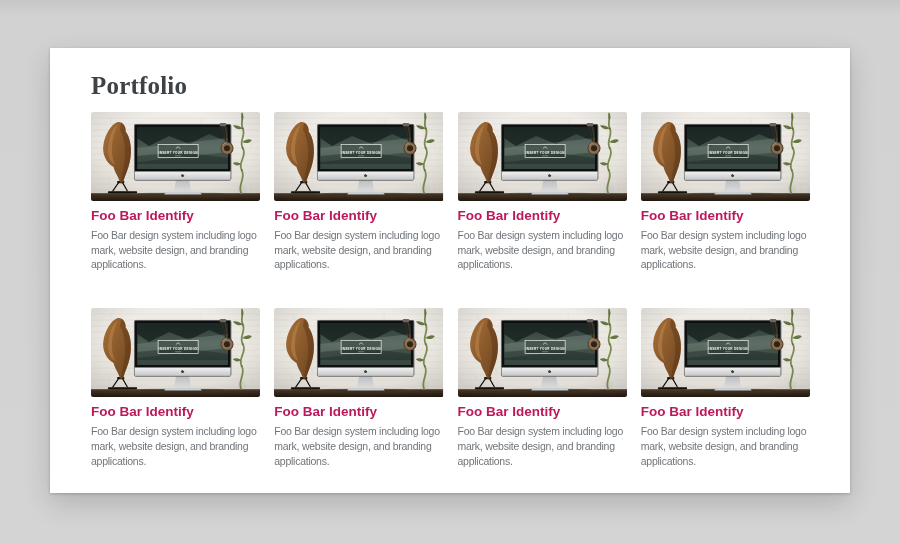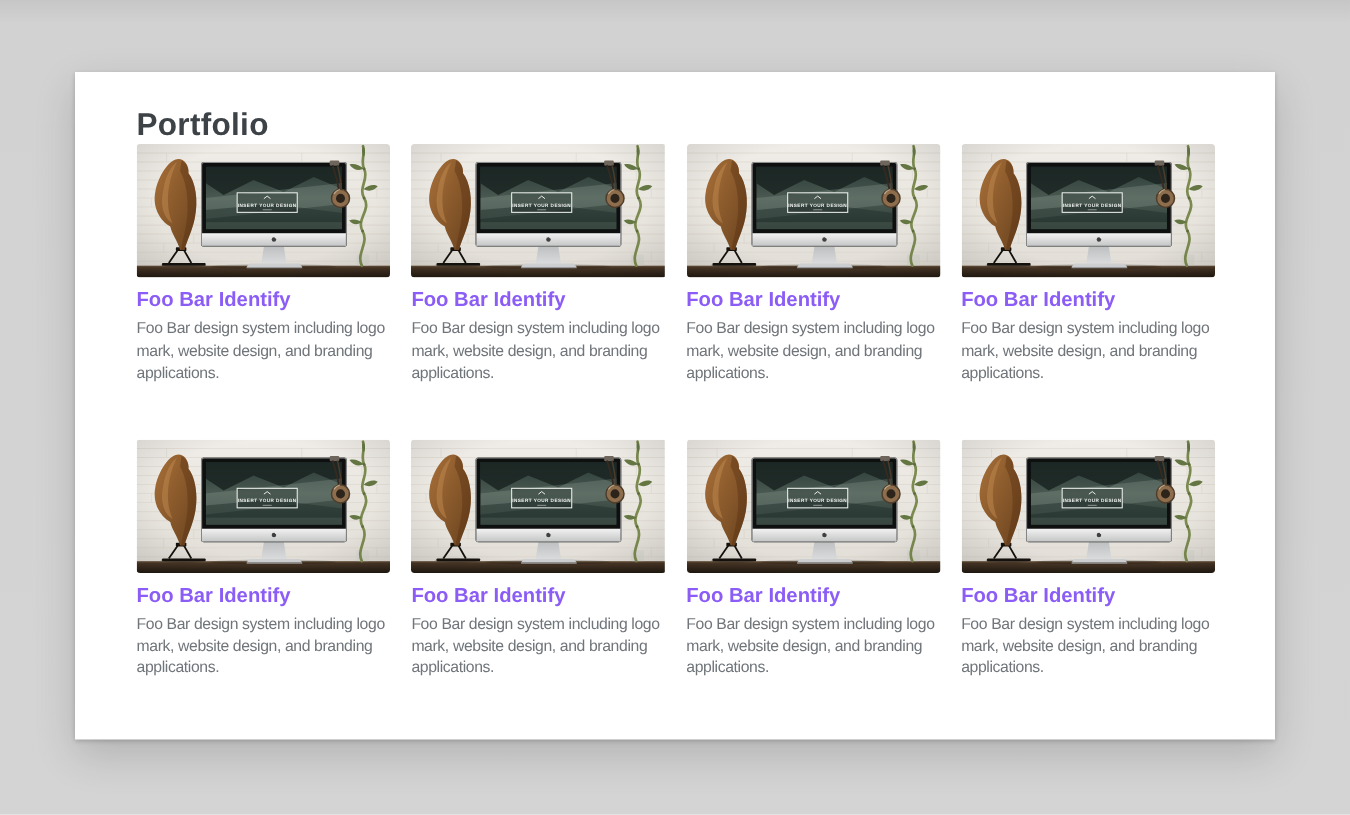--- a/index.html
+++ b/index.html
@@ -8,35 +8,35 @@
     position:relative;width:900px;height:543px;overflow:hidden;
     background:linear-gradient(180deg,#c6c6c6 0px,#d2d2d2 16px,#d4d4d4 100%);
   }
   .panel{
     position:absolute;left:50px;top:48px;width:800px;height:445px;
     background:#ffffff;box-sizing:border-box;
     padding:24px 40px 0 41px;
     box-shadow:0 1px 3px rgba(0,0,0,.20),0 10px 26px rgba(0,0,0,.16);
   }
   .page-title{
-    margin:0 0 0 0;font-size:21px;line-height:1.15;font-weight:700;
-    color:#3d4247;letter-spacing:.2px;
+    margin:0 0 11px 0;font-size:25px;line-height:1.15;font-weight:700;
+    color:#3d4247;letter-spacing:.2px;font-family:Liberation Serif, serif;
   }
   .grid{
     display:grid;grid-template-columns:repeat(4,1fr);
     column-gap:14px;row-gap:36px;
   }
   .card{min-width:0;}
   .thumb{
     display:block;border-radius:2.5px;overflow:hidden;line-height:0;cursor:pointer;
   }
   .thumb svg{width:100%;height:auto;display:block;}
   .card-title{
     margin:7px 0 4px 0;font-size:13.5px;line-height:1.2;font-weight:700;
-    color:#8b5cf6;letter-spacing:0;
+    color:#be185d;letter-spacing:0;
   }
   .card-desc{
     margin:0;font-size:10.5px;line-height:1.4;color:#70757a;letter-spacing:-.25px;
   }
   .scene-text{
     font-family:"Liberation Sans",sans-serif;font-size:3.1px;font-weight:700;
     letter-spacing:.3px;fill:#f3f5f3;text-anchor:middle;
   }
   .defs-svg{position:absolute;width:0;height:0;overflow:hidden;}
 </style>

